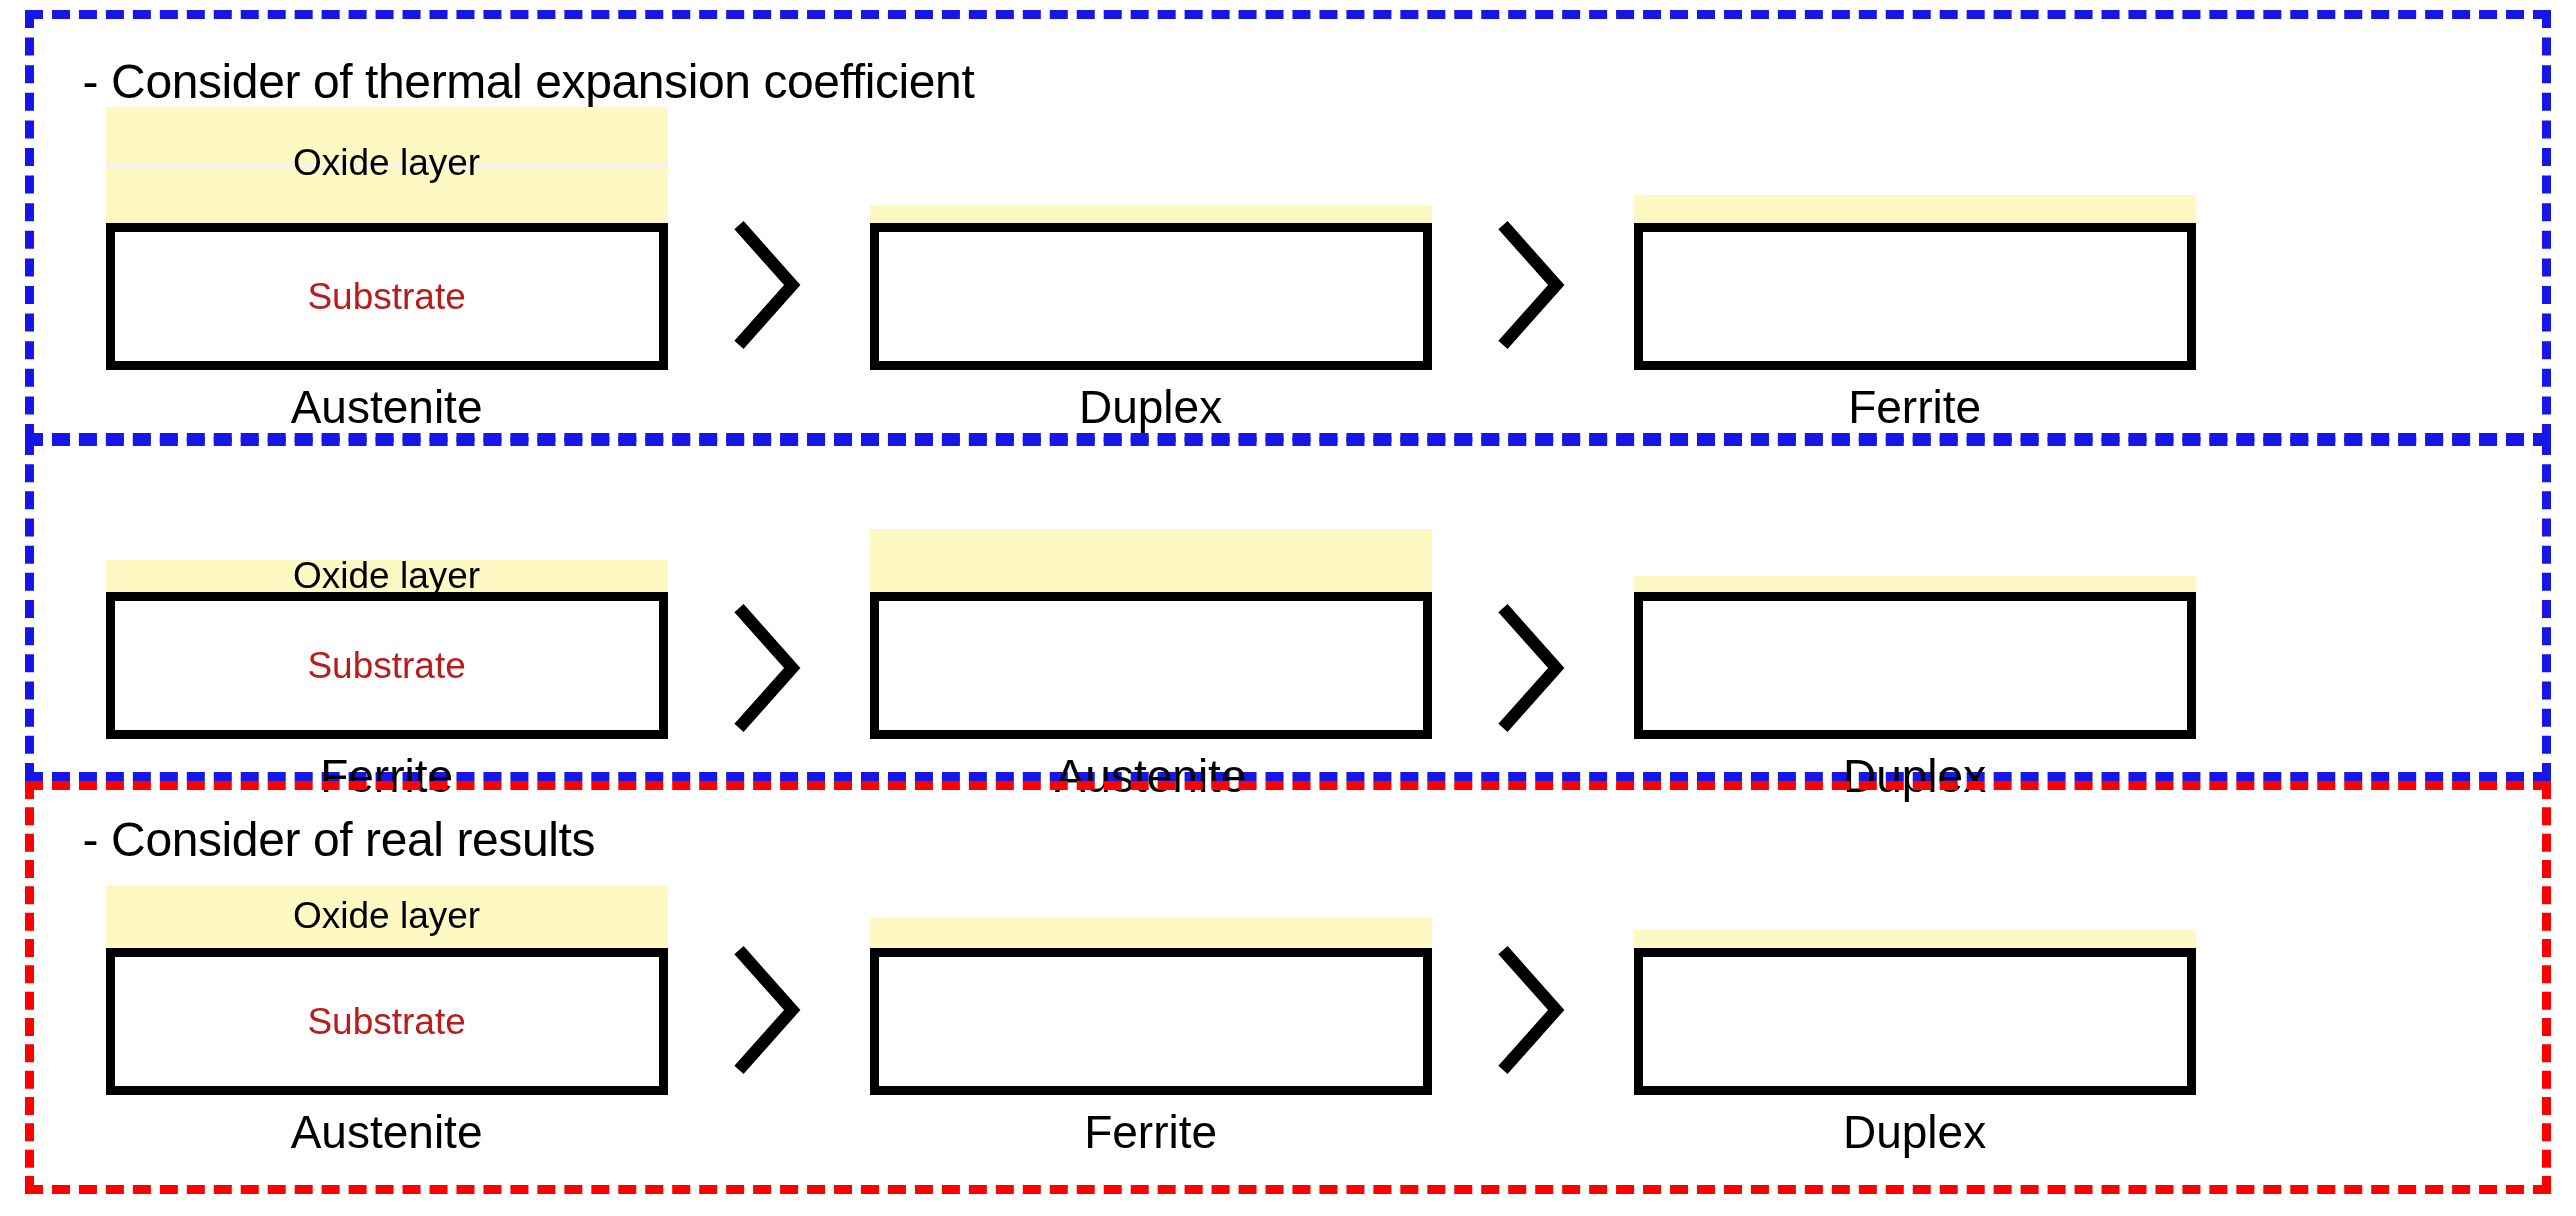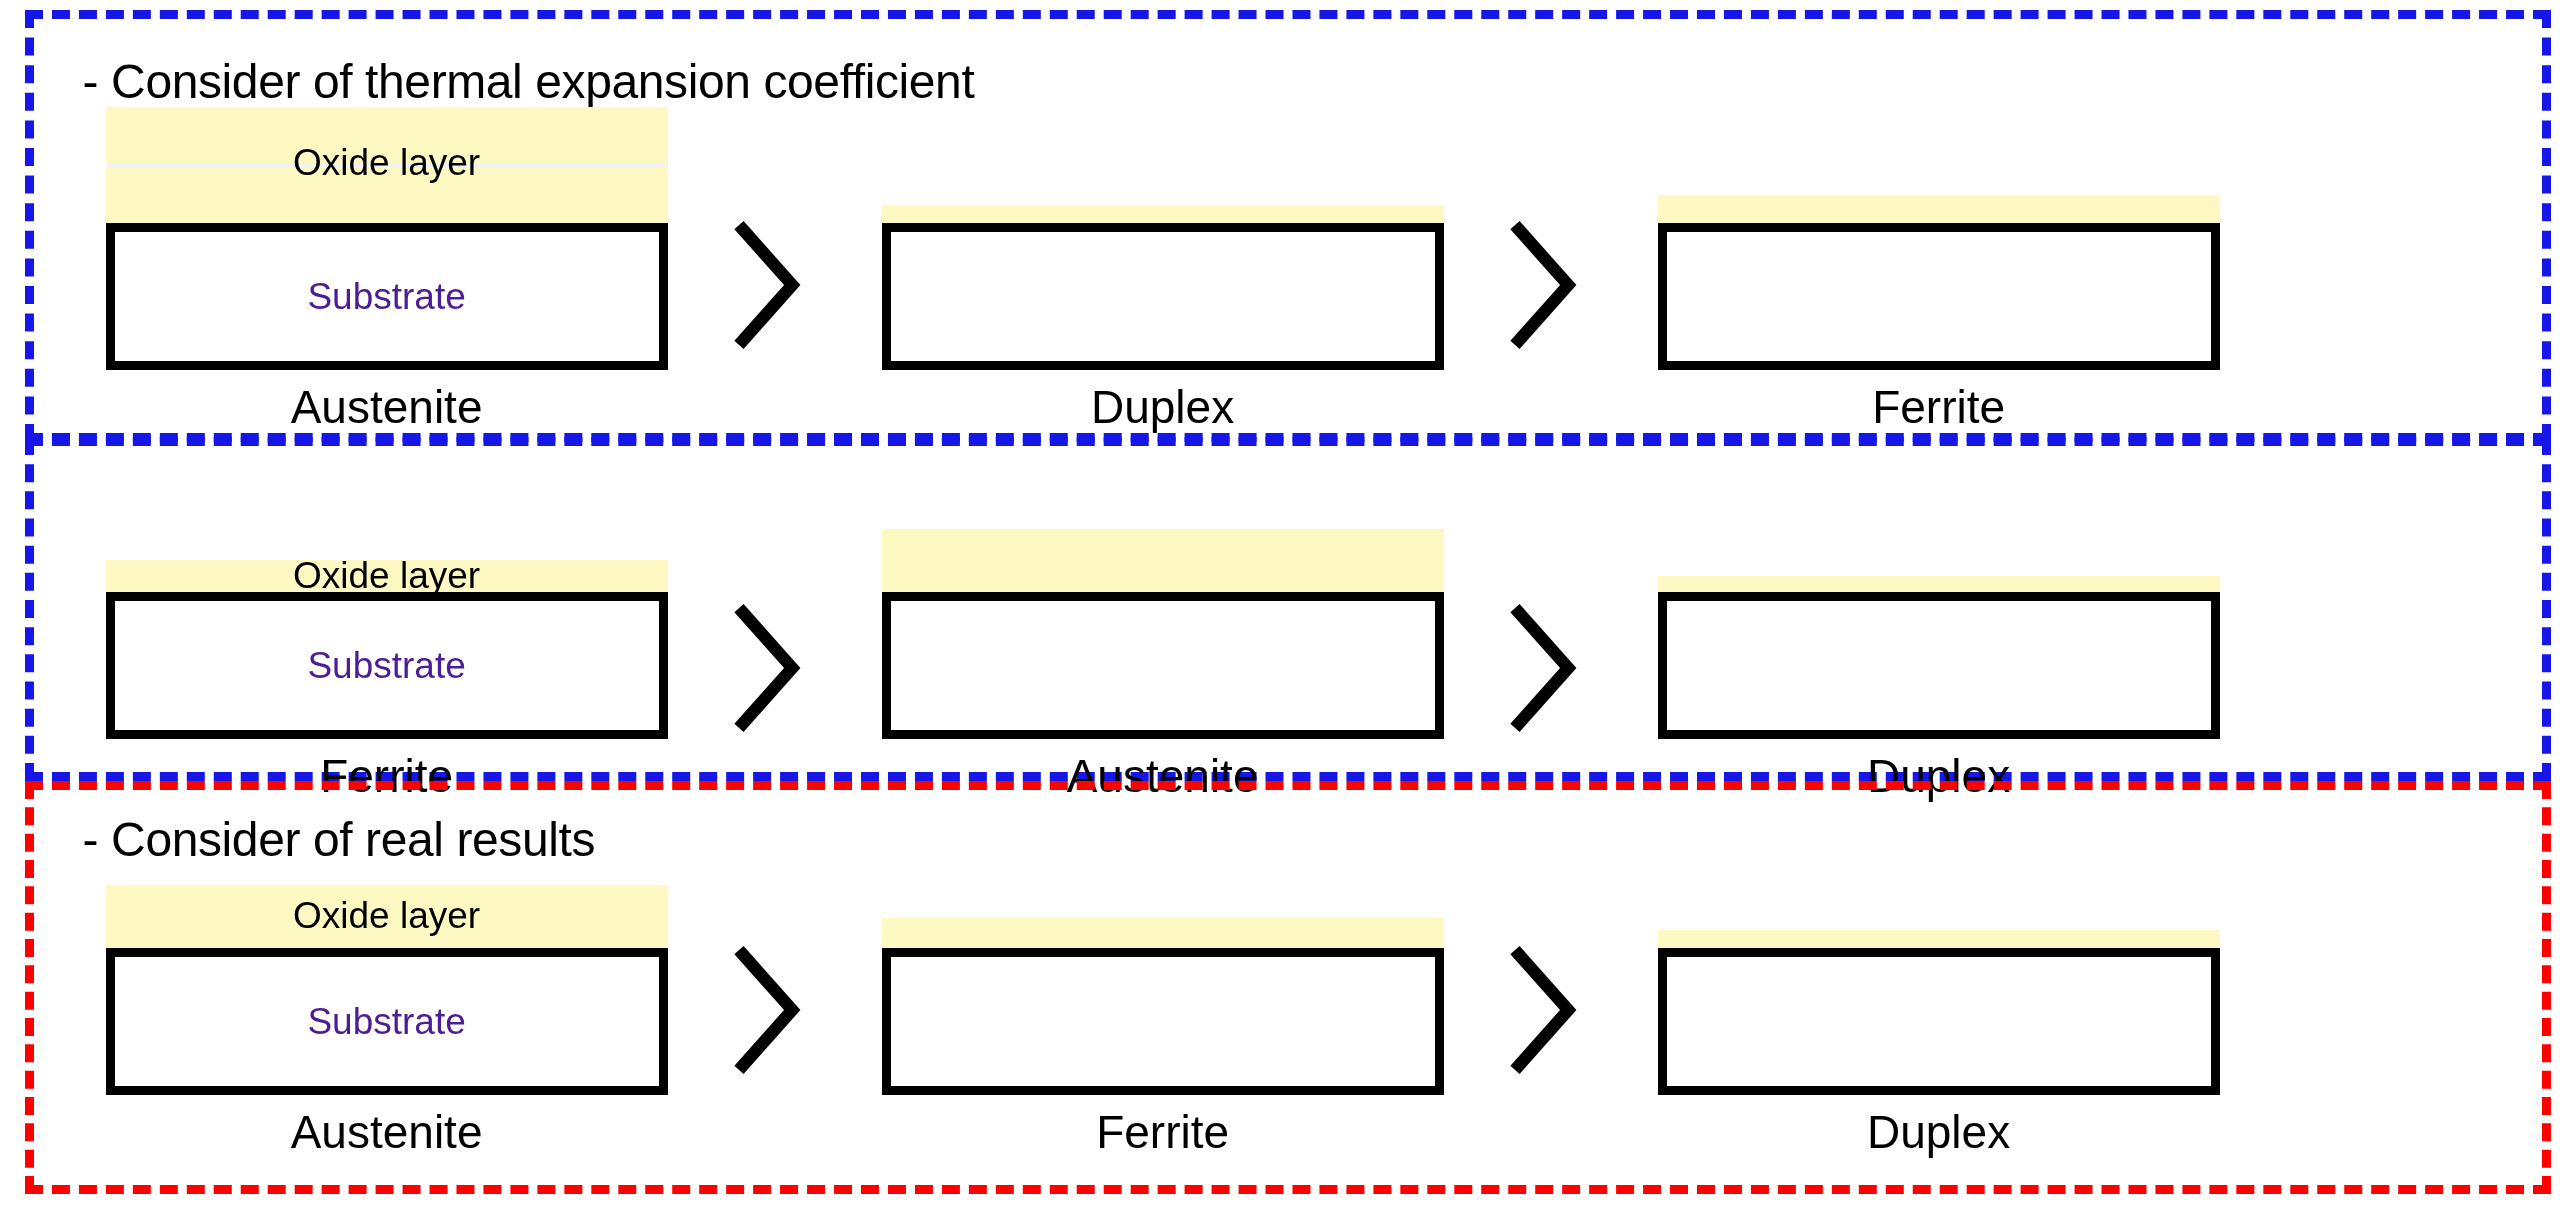--- a/index.html
+++ b/index.html
@@ -60,21 +60,20 @@
   }
   .row-1 .cells { top: 88px; }
   .row-2 .cells { top: 61px;  }
   .row-3 .cells { top: 70px;  }
 
   .cell {
     position: relative;
     display: flex;
     flex-direction: column;
     align-items: stretch;
-    margin-left: 12px;
   }
 
   
   .stack {
     position: relative;
   }
 
   .oxide {
     background: #fef9c3;
     position: relative;
@@ -109,21 +108,21 @@
     background: #ffffff;
     display: flex;
     align-items: center;
     justify-content: center;
     position: relative;
     z-index: 2;
   }
   .substrate-label {
     font-size: 37px;
     line-height: 1;
-    color: #4c1d95;
+    color: #b91c1c;
     white-space: nowrap;
     font-family: "Liberation Sans", sans-serif;
   }
 
   .cell-label {
     text-align: center;
     font-size: 46px;
     line-height: 1;
     margin-top: 14px;
     white-space: nowrap;

